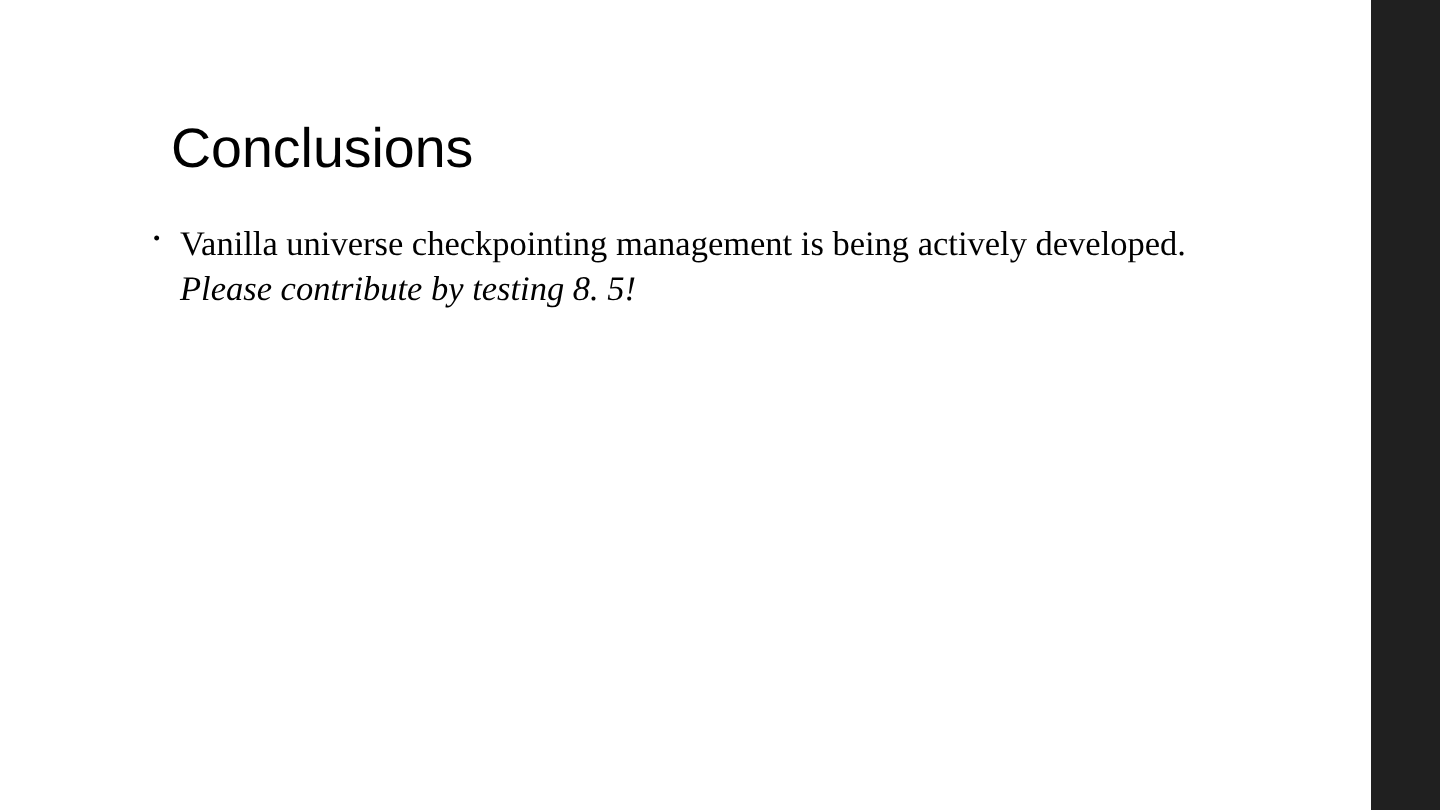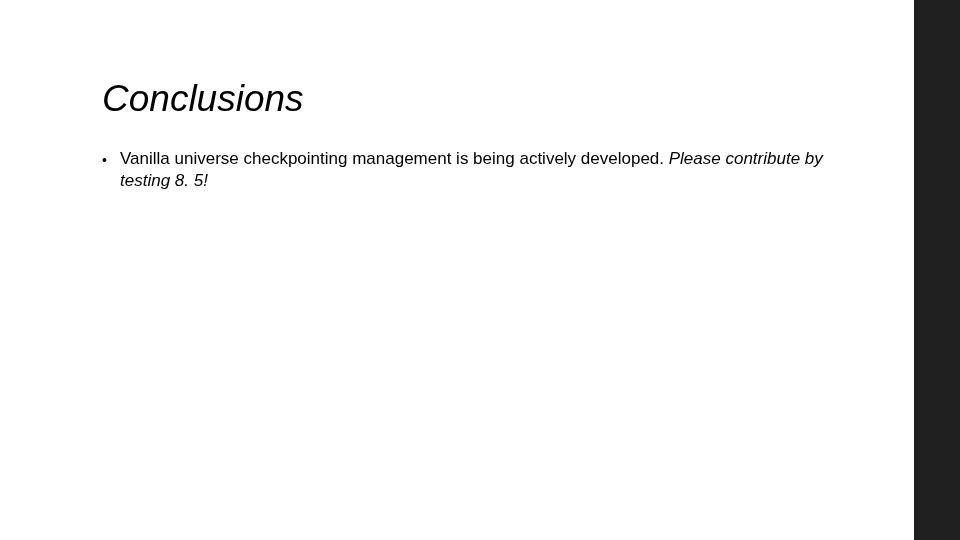--- a/index.html
+++ b/index.html
@@ -31,35 +31,35 @@
     top: 0;
     left: 0;
     width: 914px;
     height: 540px;
     box-sizing: border-box;
     padding: 78px 60px 0 102px;
   }
   .title {
     font-size: 37px;
     font-weight: 400;
-    margin: 0 0 28px 0;
+    margin: 0 0 28px 12px;
     letter-spacing: 0px;
-    font-style: italic;
   }
   ul.bullets {
     list-style: none;
     margin: 0;
     padding: 0;
   }
   ul.bullets > li {
     position: relative;
     padding-left: 18px;
-    font-size: 17px;
+    font-size: 23px;
     line-height: 1.3;
     margin-bottom: 22px;
+    font-family: Liberation Serif, serif;
   }
   ul.bullets > li::before {
     content: "•";
     position: absolute;
     left: 0;
     top: 3px;
     font-size: 14px;
     color: #000000;
   }
   .italic {

